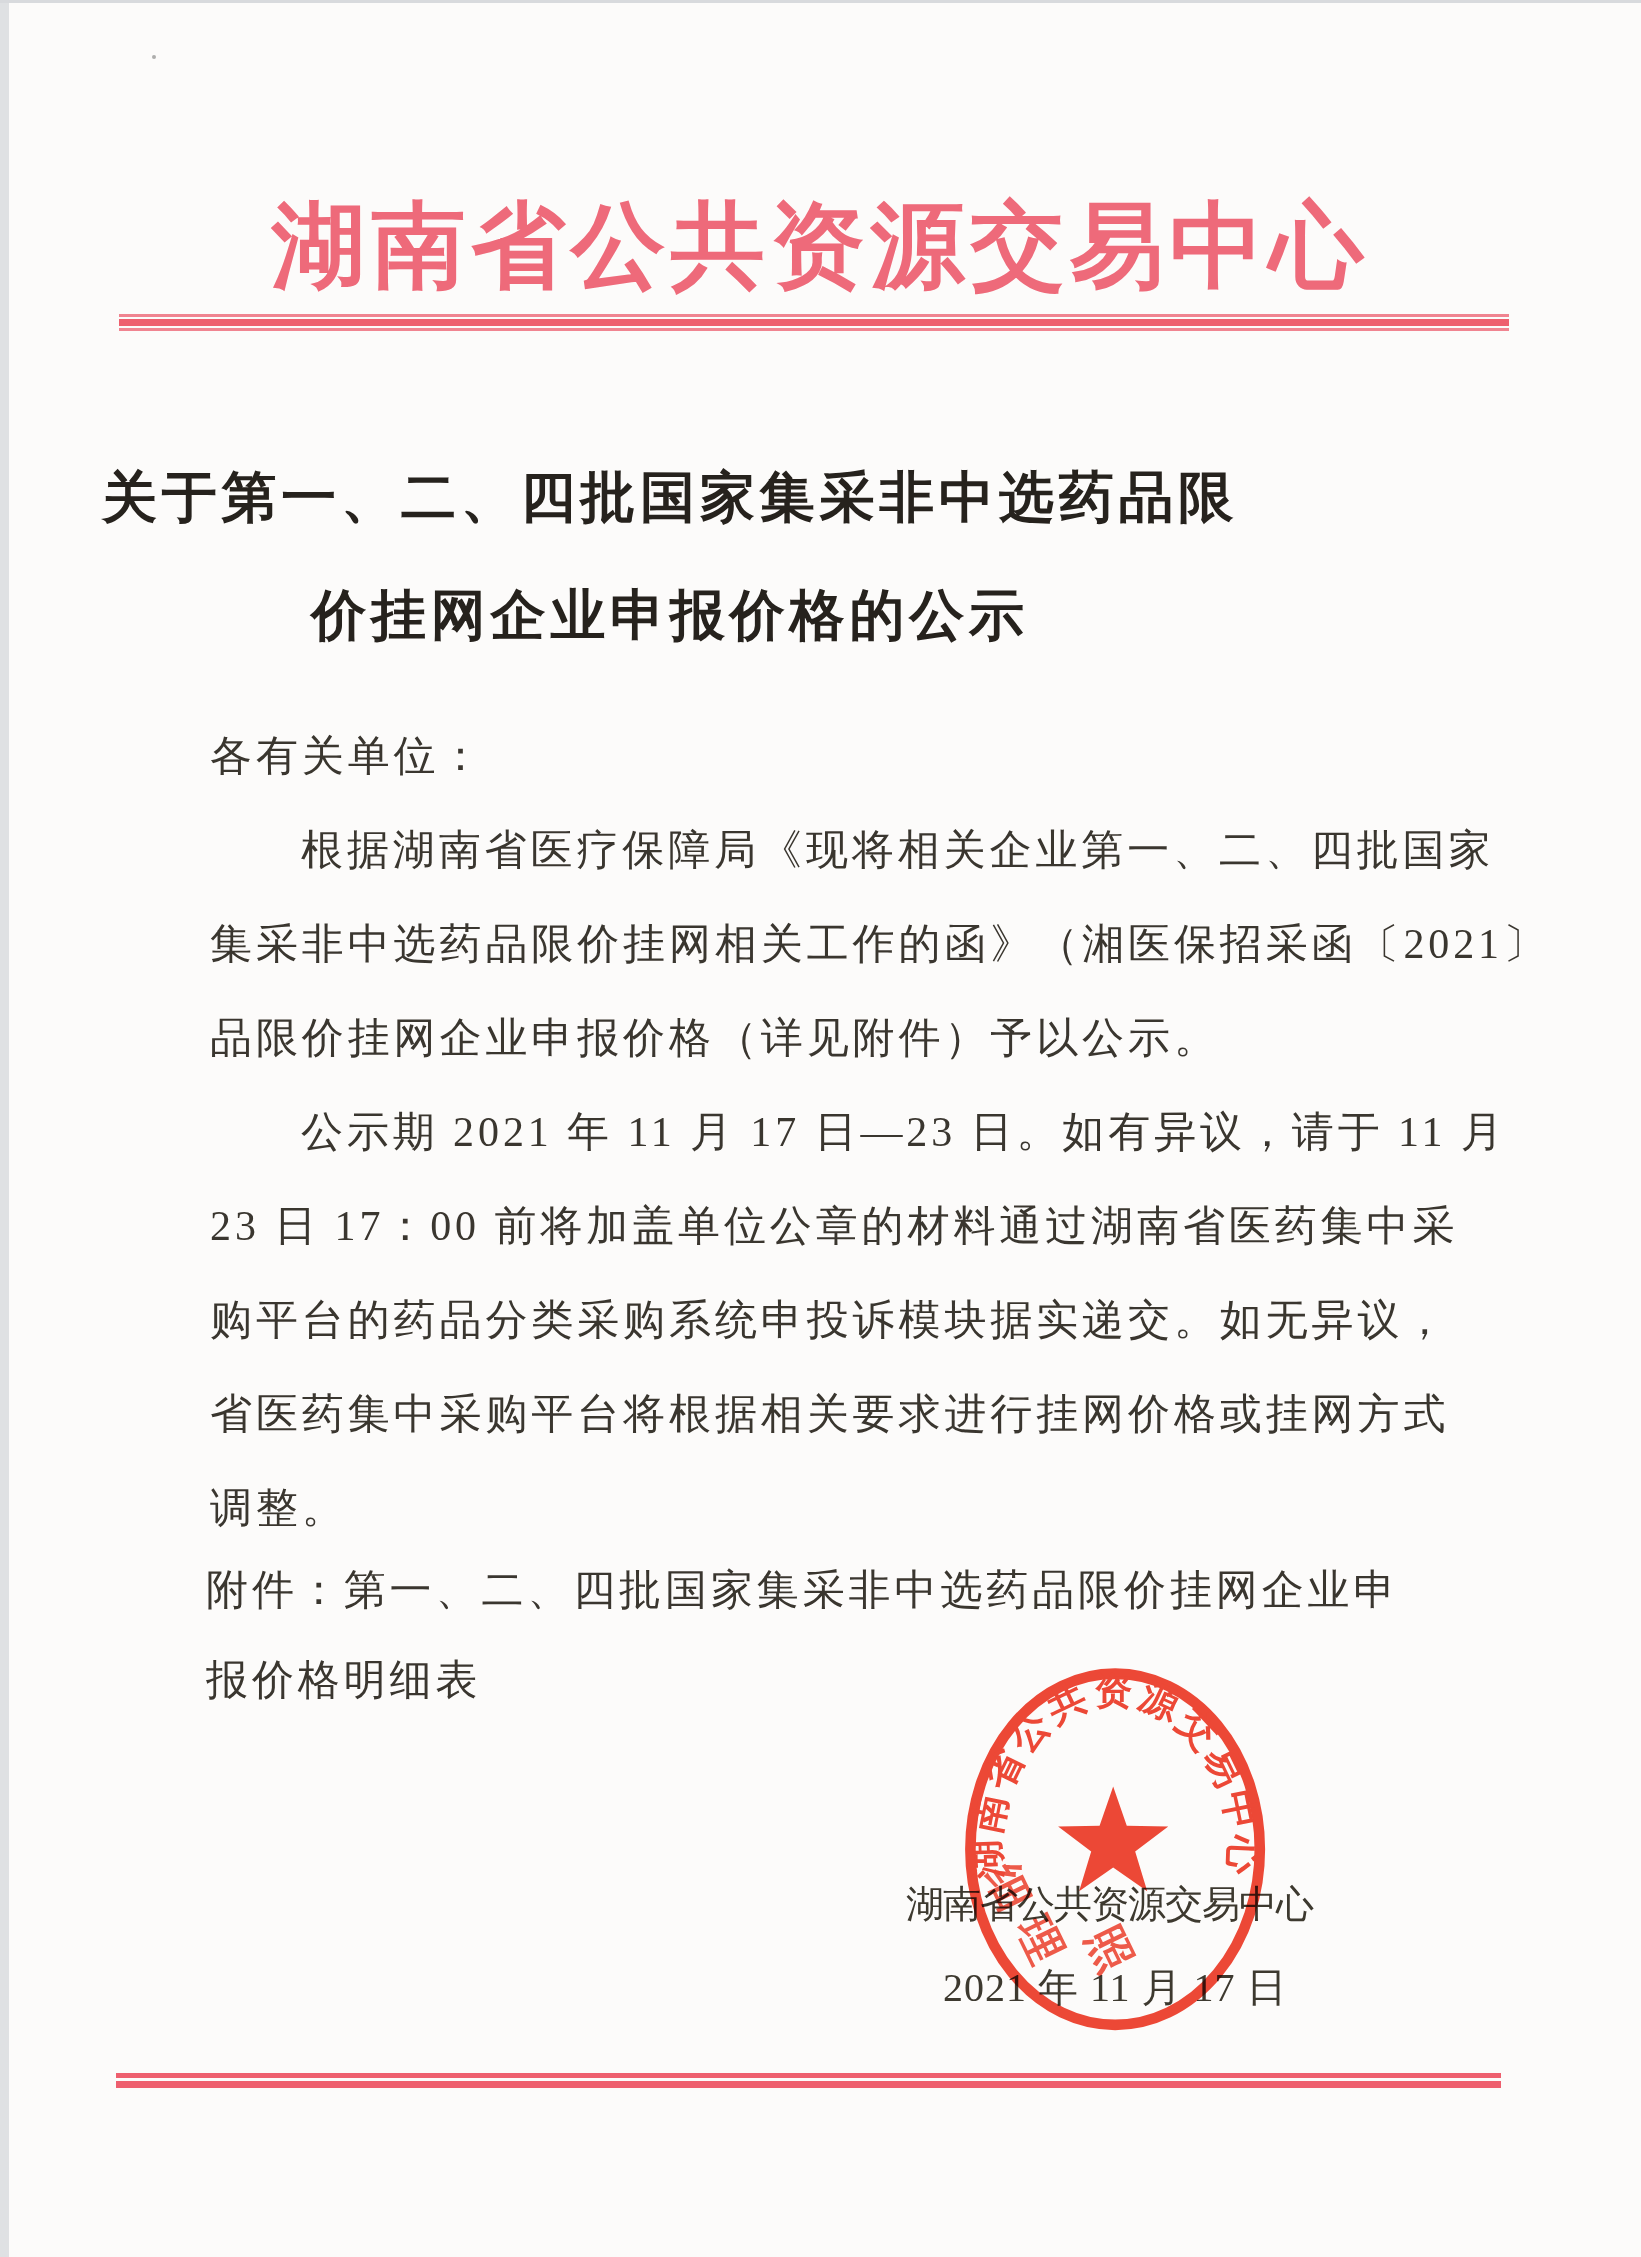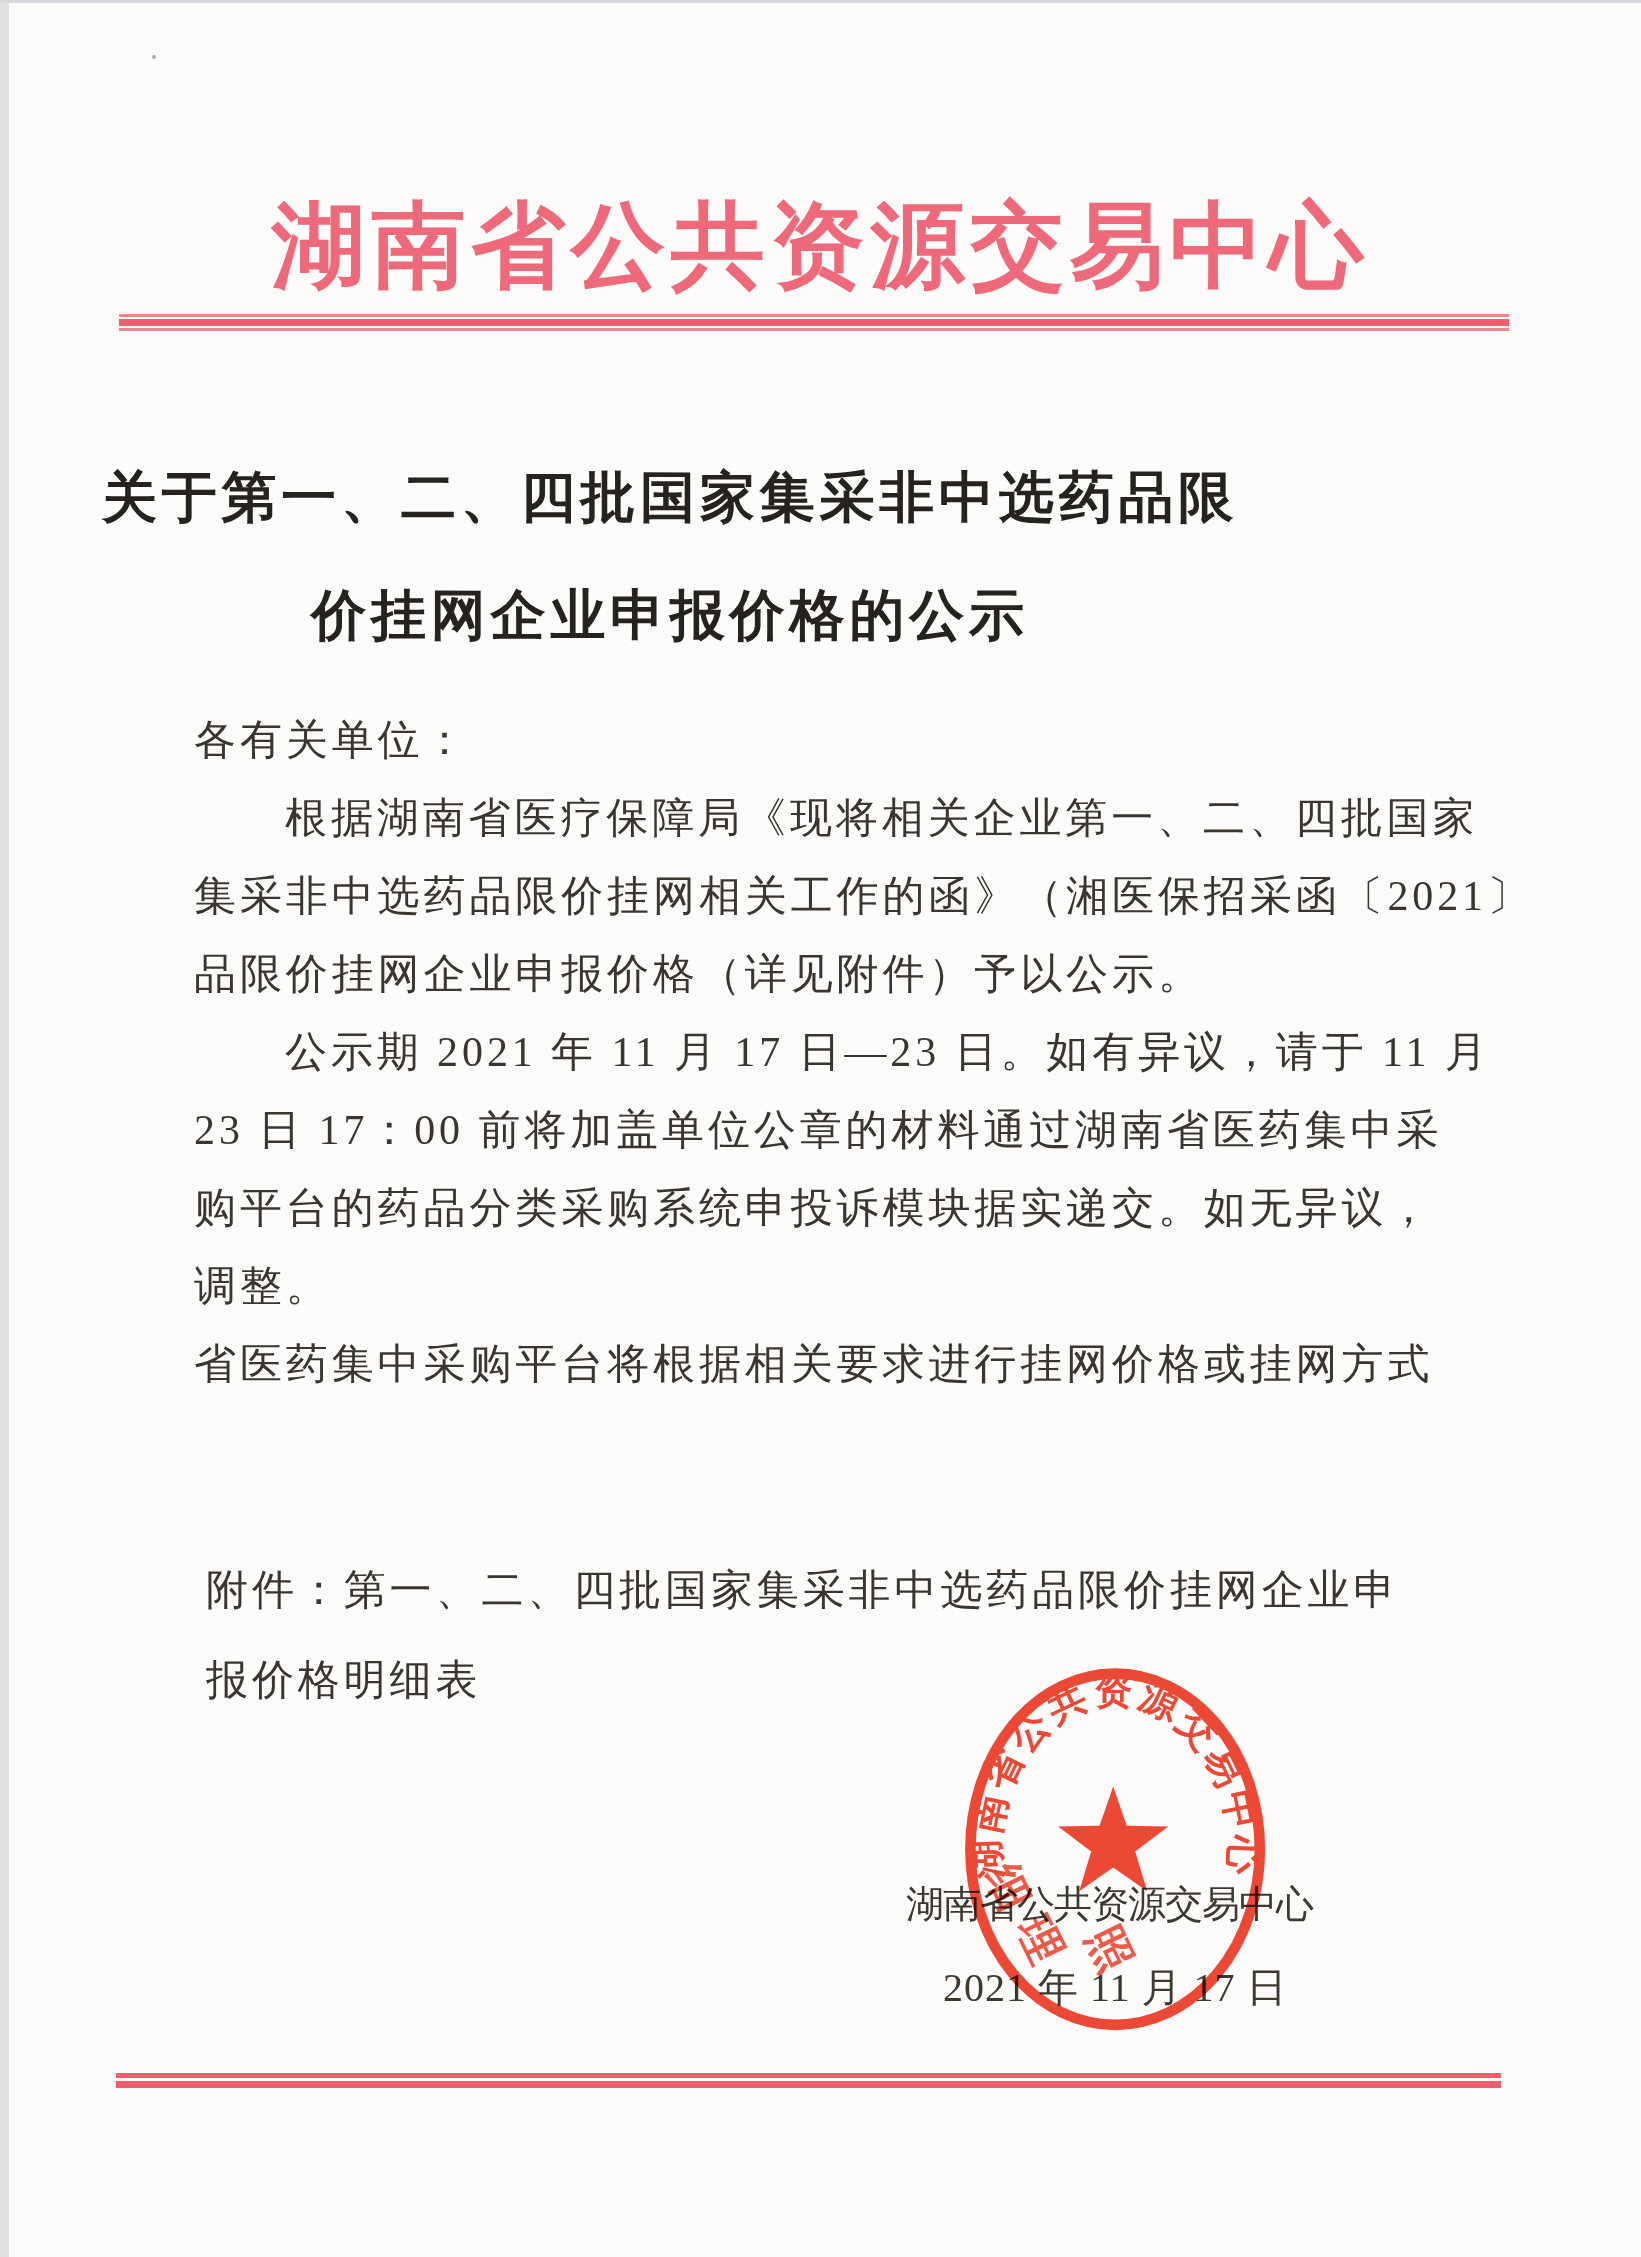--- a/index.html
+++ b/index.html
@@ -36,21 +36,21 @@
     text-align: center; font-size: 55px; font-weight: bold;
     color: #26221d; letter-spacing: 4.8px; margin: 16px;
   }
   .doc-title div { line-height: 118px; white-space: nowrap; }
 
   
   .body-block {
     position: absolute; left: 194px; top: 701px; width: 1255px;
     font-size: 42px; color: #3a362f; letter-spacing: 3.9px;
   }
-  .body-block .line { height: 78px; line-height: 78px; white-space: nowrap; margin: 0; }
+  .body-block .line { height: 78px; line-height: 78px; white-space: nowrap; margin: 16px; }
   .line.indent2 { text-indent: 91px; }
 
   
   .attachment {
     position: absolute; left: 194px; top: 1539px;
     font-size: 42px; color: #3a362f; letter-spacing: 3.9px;
   }
   .attachment p { margin: 12px; height: 78px; line-height: 78px; white-space: nowrap; }
   .att-line1 { margin-left: 108px; }
   .att-line2 { margin-left: 243px; }
@@ -111,22 +111,22 @@
   </h1>
 
   <main class="body-block">
     <p class="line">各有关单位：</p>
     <p class="line indent2">根据湖南省医疗保障局《现将相关企业第一、二、四批国家</p>
     <p class="line">集采非中选药品限价挂网相关工作的函》（湘医保招采函〔2021〕</p>
     <p class="line">品限价挂网企业申报价格（详见附件）予以公示。</p>
     <p class="line indent2">公示期 2021 年 11 月 17 日—23 日。如有异议，请于 11 月</p>
     <p class="line">23 日 17：00 前将加盖单位公章的材料通过湖南省医药集中采</p>
     <p class="line">购平台的药品分类采购系统申投诉模块据实递交。如无异议，</p>
+    <p class="line">省医药集中采购平台将根据相关要求进行挂网价格或挂网方式</p>
     <p class="line">调整。</p>
-    <p class="line">省医药集中采购平台将根据相关要求进行挂网价格或挂网方式</p>
   </main>
 
   <div class="attachment">
     <p class="att-line1">附件：第一、二、四批国家集采非中选药品限价挂网企业申</p>
     <p class="att-line2">报价格明细表</p>
   </div>
 
   <div class="signer">湖南省公共资源交易中心</div>
   <div class="doc-date">2021 年 11 月 17 日</div>
 

